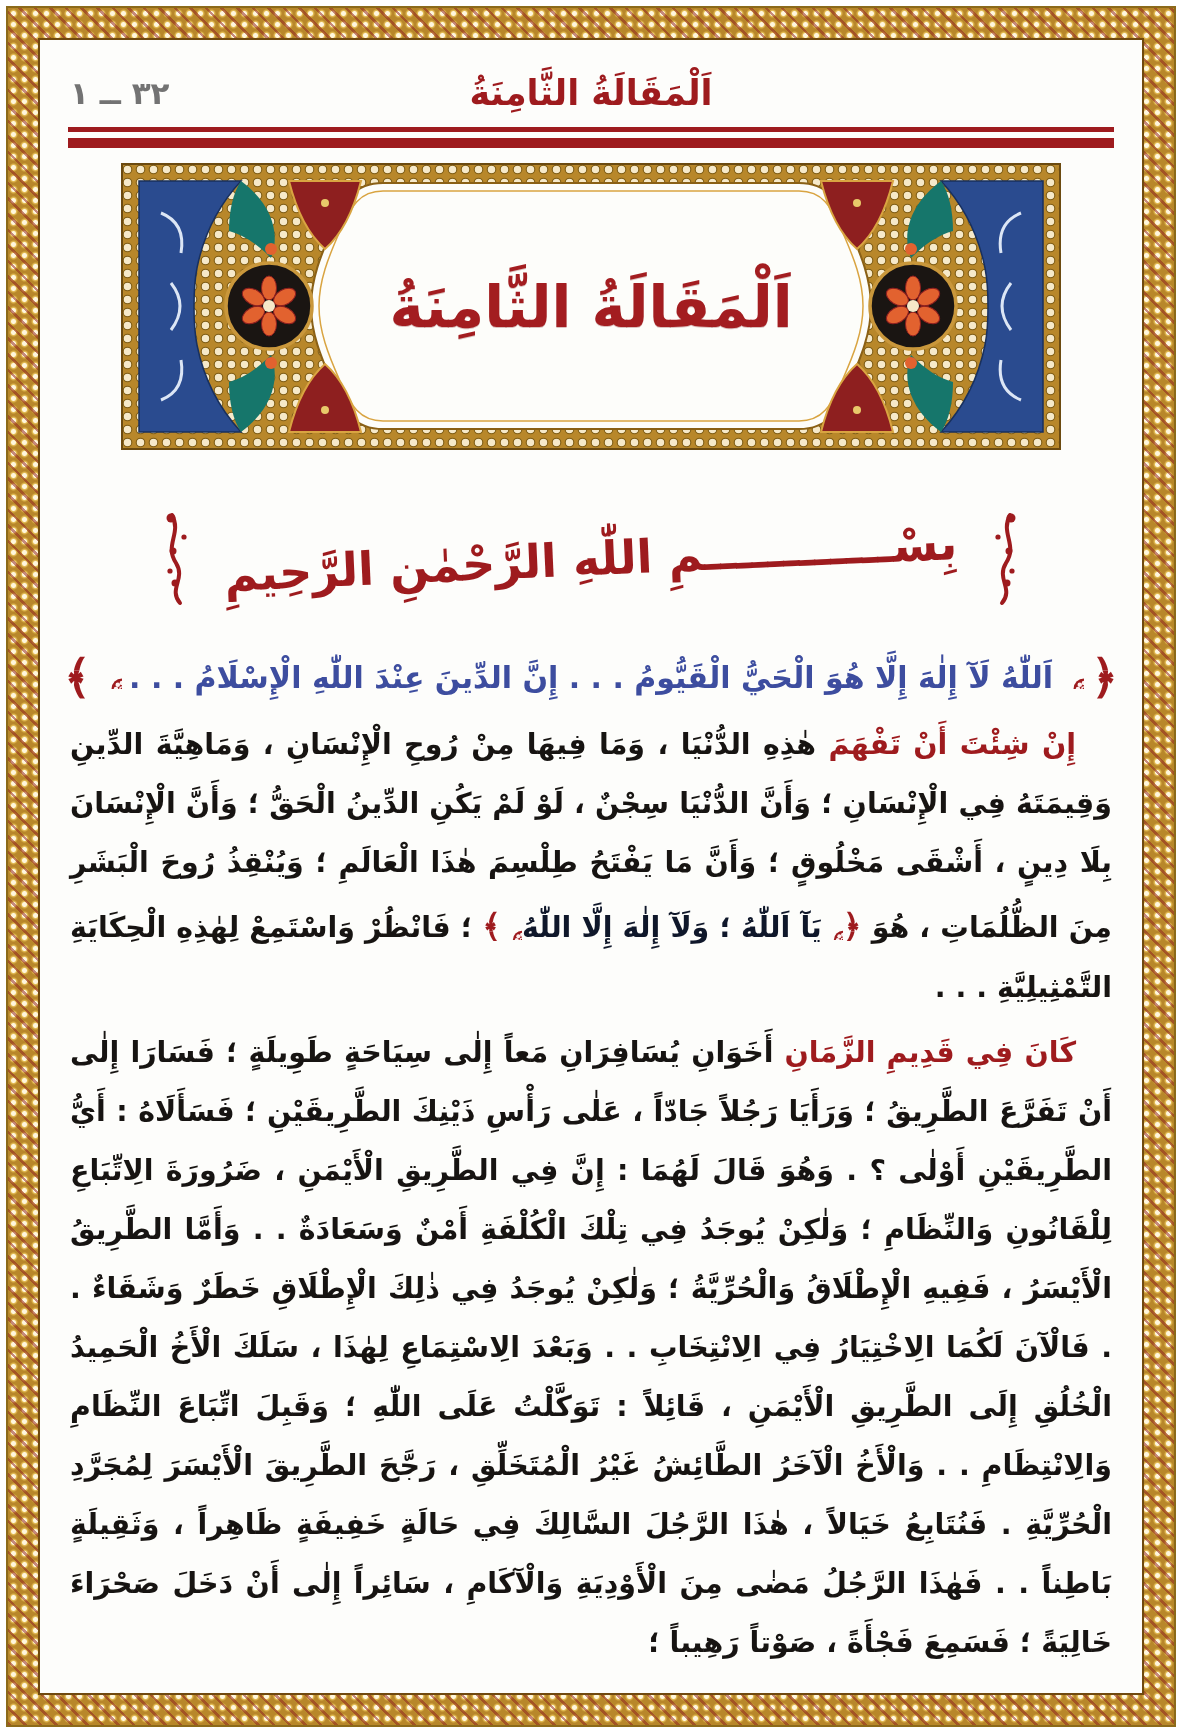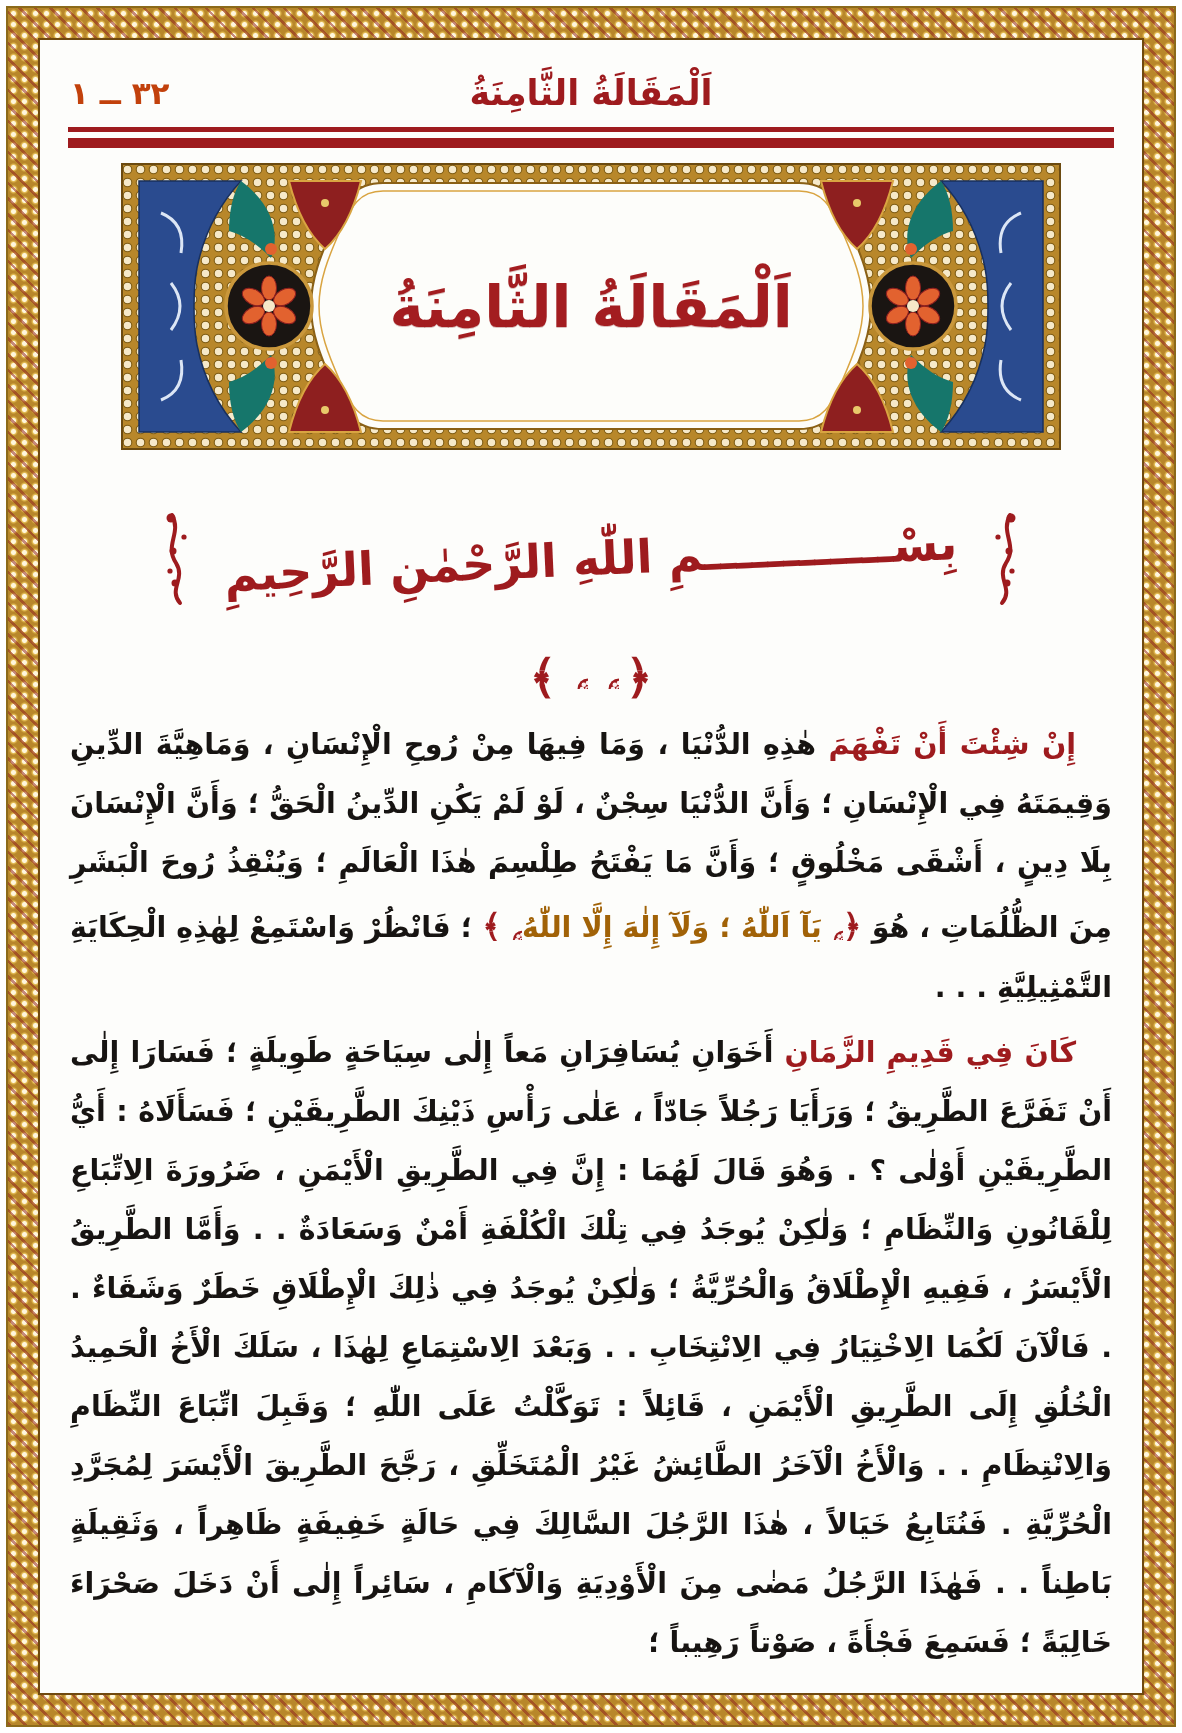--- a/index.html
+++ b/index.html
@@ -25,21 +25,21 @@
   }
   .content{position:absolute;top:24px;bottom:24px;left:28px;right:28px;}
 
   
   .hdr{position:relative;height:58px;}
   .hdr-title{
     text-align:center;font-size:35px;font-weight:700;color:#9E1B1E;line-height:58px;
   }
   .hdr-num{
     position:absolute;top:0;left:auto;right:auto;inset-inline-end:2px;
-    font-size:31px;font-weight:700;color:#c2410c;line-height:58px;direction:rtl;
+    font-size:31px;font-weight:700;color:#737373;line-height:58px;direction:rtl;
   }
   .rule{
     height:21px;margin-top:5px;
     background:linear-gradient(#9E1B1E 0 5px, rgba(0,0,0,0) 5px 11px, #9E1B1E 11px 21px);
   }
 
   
   .panel{width:940px;height:287px;margin:15px auto 0;position:relative;}
   .panel svg{display:block;}
   .panel-title{
@@ -67,21 +67,21 @@
   .ros-inline{width:21px;height:21px;vertical-align:-3px;}
 
   
   .para{
     direction:rtl;text-align:justify;text-align-last:right;
     font-size:28.5px;font-weight:700;line-height:2.07;color:#171412;
     text-indent:36px;margin:16px 2px 0;
   }
   .para.second{margin-top:6px;}
   .lead{color:#9E1B1E;margin-top:47px;}
-  .quote-blue{color:#a16207;margin-top:45px;}
+  .quote-blue{color:#0f172a;margin-top:45px;}
   .qbr{color:#9E1B1E;font-size:32px;}
 </style>
 </head>
 <body>
 
 <svg width="0" height="0" style="position:absolute" aria-hidden="true">
   <defs>
     <symbol id="rosette" viewBox="-12 -12 24 24">
       <circle r="10.5" fill="#9E1B1E"></circle>
       <g fill="#FCEFEF">
@@ -184,20 +184,21 @@
       <svg class="sprig" viewBox="0 0 34 96" style="transform:scale(-1,1)">
           <use href="#sprig"></use>
         </svg>
     </div>
 
     <div class="verse">
       <span class="verse-bracket">﴿</span>
       <svg class="ros" viewBox="-12 -12 24 24">
           <use href="#rosette"></use>
         </svg>
+      <span class="verse-text">اَللّٰهُ لَآ إِلٰهَ إِلَّا هُوَ الْحَيُّ الْقَيُّومُ . . . إِنَّ الدِّينَ عِنْدَ اللّٰهِ الْإِسْلَامُ . . .</span>
       <svg class="ros" viewBox="-12 -12 24 24">
           <use href="#rosette"></use>
         </svg>
       <span class="verse-bracket">﴾</span>
     </div>
 
     <p class="para">
       <span class="lead">إِنْ شِئْتَ أَنْ تَفْهَمَ</span><span> هٰذِهِ الدُّنْيَا ، وَمَا فِيهَا مِنْ رُوحِ الْإِنْسَانِ ، وَمَاهِيَّةَ الدِّينِ وَقِيمَتَهُ فِي الْإِنْسَانِ ؛ وَأَنَّ الدُّنْيَا سِجْنٌ ، لَوْ لَمْ يَكُنِ الدِّينُ الْحَقُّ ؛ وَأَنَّ الْإِنْسَانَ بِلَا دِينٍ ، أَشْقَى مَخْلُوقٍ ؛ وَأَنَّ مَا يَفْتَحُ طِلْسِمَ هٰذَا الْعَالَمِ ؛ وَيُنْقِذُ رُوحَ الْبَشَرِ مِنَ الظُّلُمَاتِ ، هُوَ </span><span class="qbr">﴿</span><svg class="ros-inline" viewBox="-12 -12 24 24">
           <use href="#rosette"></use>
         </svg><span class="quote-blue">يَآ اَللّٰهُ ؛ وَلَآ إِلٰهَ إِلَّا اللّٰهُ</span><svg class="ros-inline" viewBox="-12 -12 24 24">

